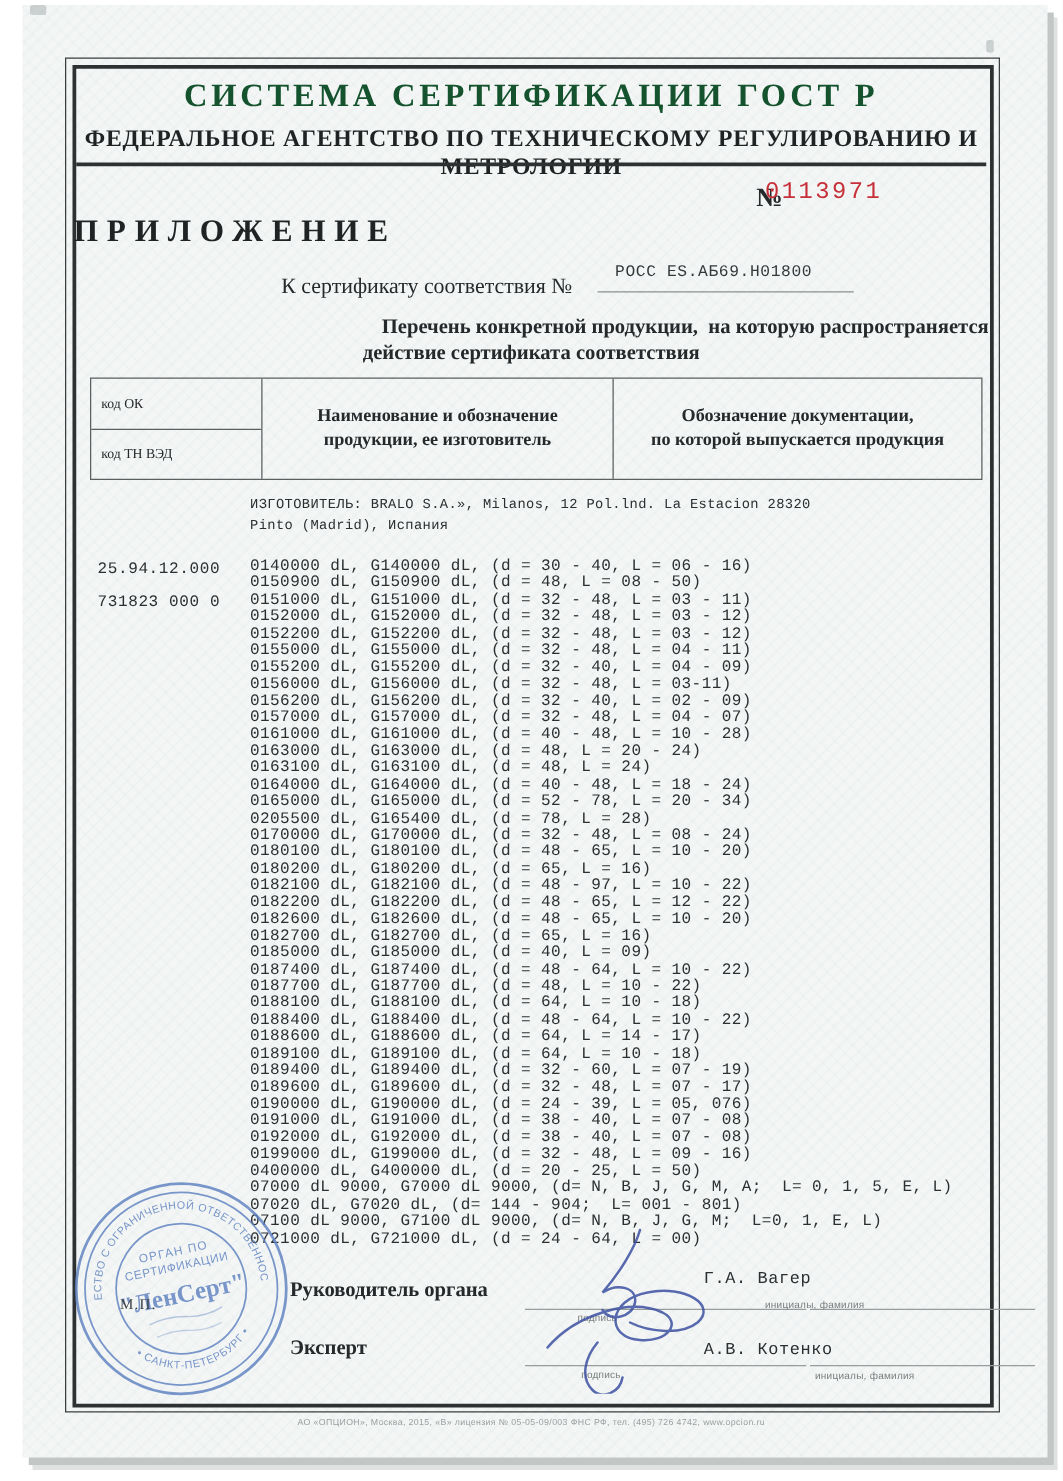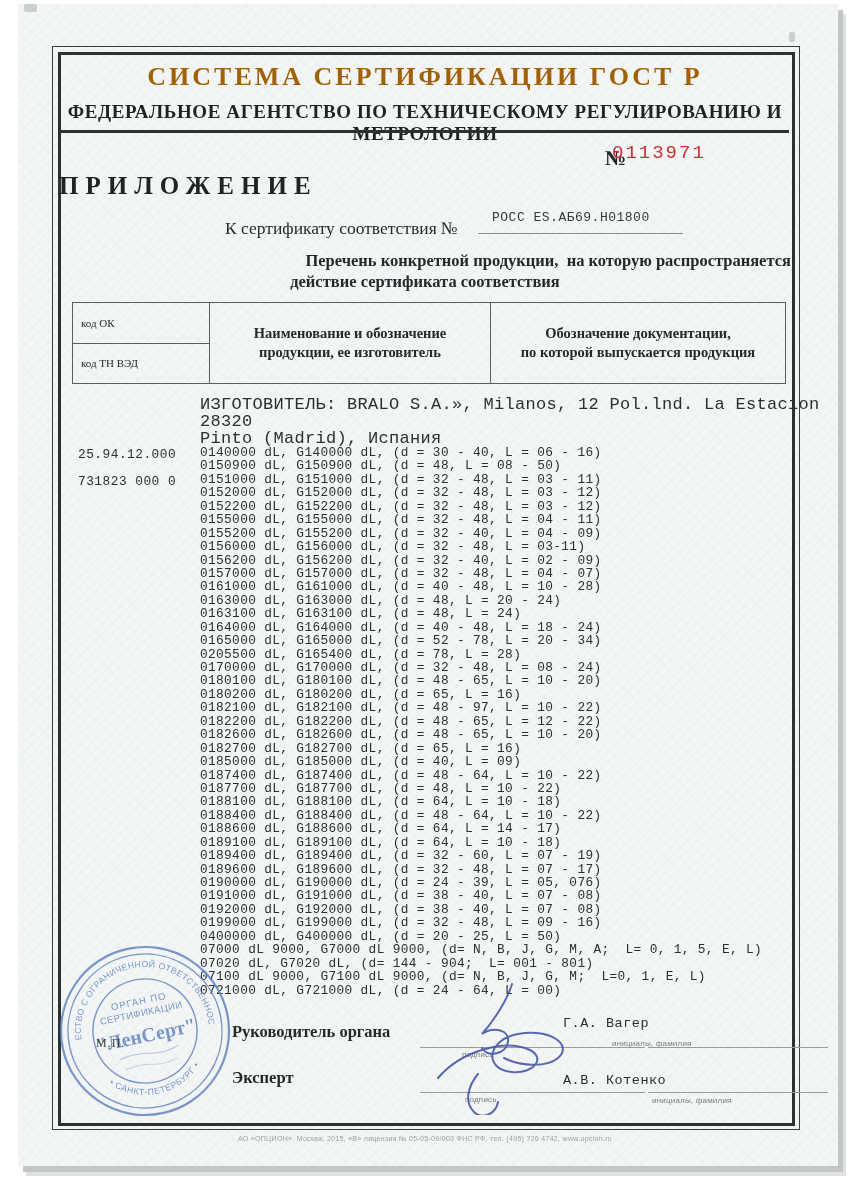--- a/index.html
+++ b/index.html
@@ -6,21 +6,21 @@
   body{width:850px;height:1185px;background:#ffffff;position:relative;overflow:hidden;
        font-family:"Liberation Serif", serif;color:#26292b;}
   .paper{position:absolute;left:18px;top:4px;width:820px;height:1162px;background:#f4f6f5;
          background-image:repeating-linear-gradient(135deg, rgba(176,196,204,0.07) 0 2px, rgba(255,255,255,0) 2px 7px),
                           repeating-linear-gradient(45deg, rgba(176,196,204,0.05) 0 2px, rgba(255,255,255,0) 2px 9px);
          box-shadow:5px 6px 0 #c2c7c6, 8px 10px 0 #dfe2e1;}
   .smudge{position:absolute;background:#aab0b0;opacity:.55;border-radius:2px;}
   .frame-outer{position:absolute;left:52px;top:46px;width:746px;height:1082px;border:1.5px solid #3a3e3f;}
   .frame-inner{position:absolute;left:58px;top:52px;width:731px;height:1068px;border:3px solid #2d3132;}
   .hdr-title{position:absolute;left:59px;top:62px;width:732px;text-align:center;
-             font-size:26px;font-weight:bold;letter-spacing:3px;color:#a16207;}
+             font-size:26px;font-weight:bold;letter-spacing:3px;color:#14532d;}
   .hdr-sub{position:absolute;left:59px;top:101px;width:732px;text-align:center;
            font-size:19px;font-weight:bold;letter-spacing:0.6px;color:#1f2324;}
   .hdr-divider{position:absolute;left:61px;top:130px;width:728px;height:2.5px;background:#2d3132;}
   .doc-no{position:absolute;left:605px;top:146px;font-size:21px;font-weight:bold;}
   .doc-no-val{position:absolute;left:612px;top:142px;font-family:"Liberation Mono", monospace;
               font-size:19px;letter-spacing:2px;}
   .doc-title{position:absolute;left:59px;top:172px;width:824px;text-align:left;
              font-size:25px;font-weight:bold;letter-spacing:7px;color:#1f2324;}
   .cert-label{position:absolute;left:225px;top:218px;font-size:17.5px;}
   .cert-val{position:absolute;left:492px;top:210px;font-family:"Liberation Mono", monospace;font-size:13px;letter-spacing:0.5px;color:#33383a;}
@@ -29,21 +29,21 @@
   .purpose2{position:absolute;left:59px;top:272px;width:732px;text-align:center;font-size:16.5px;font-weight:bold;}
   .ptable{position:absolute;left:72px;top:302px;width:712px;height:80px;border:1px solid #5a5f5f;display:flex;}
   .ptable .c1{width:136px;border-right:1px solid #5a5f5f;display:flex;flex-direction:column;}
   .ptable .c1 .half{flex:1;display:flex;align-items:center;padding-left:8px;font-size:11px;}
   .ptable .c1 .half.top{border-bottom:1px solid #5a5f5f;}
   .ptable .c2{width:280px;border-right:1px solid #5a5f5f;}
   .ptable .c3{flex:1;}
   .ptable .chead{display:flex;flex-direction:column;justify-content:center;align-items:center;height:100%;
                  font-size:14.5px;font-weight:bold;line-height:19px;text-align:center;}
   .mono{font-family:"Liberation Mono", monospace;}
-  .manufacturer{position:absolute;left:200px;top:396px;font-size:17px;line-height:17px;letter-spacing:0.3px;color:#2b2f31;}
+  .manufacturer{position:absolute;left:200px;top:396px;font-size:11px;line-height:17px;letter-spacing:0.3px;color:#2b2f31;}
   .code-ok{position:absolute;left:78px;top:447px;font-size:12.8px;letter-spacing:0.5px;color:#2b2f31;}
   .code-tnved{position:absolute;left:78px;top:474px;font-size:12.8px;letter-spacing:0.5px;color:#2b2f31;}
   .plist{position:absolute;left:200px;top:446px;font-size:12.8px;color:#2b2f31;}
   .pline{height:13.45px;line-height:13.45px;letter-spacing:0.35px;white-space:pre;}
   .stamp{position:absolute;left:52px;top:938px;opacity:0.82;}
   .mp{position:absolute;left:96px;top:1036px;font-size:12px;letter-spacing:1px;color:#3a3f41;}
   .sig-role1{position:absolute;left:232px;top:1022px;font-size:16.5px;font-weight:bold;}
   .sig-role2{position:absolute;left:232px;top:1068px;font-size:16.5px;font-weight:bold;}
   .sline{position:absolute;height:1px;background:#979d9d;}
   .scap{position:absolute;font-family:"Liberation Sans", sans-serif;font-size:8px;color:#787e7e;letter-spacing:0.2px;}

